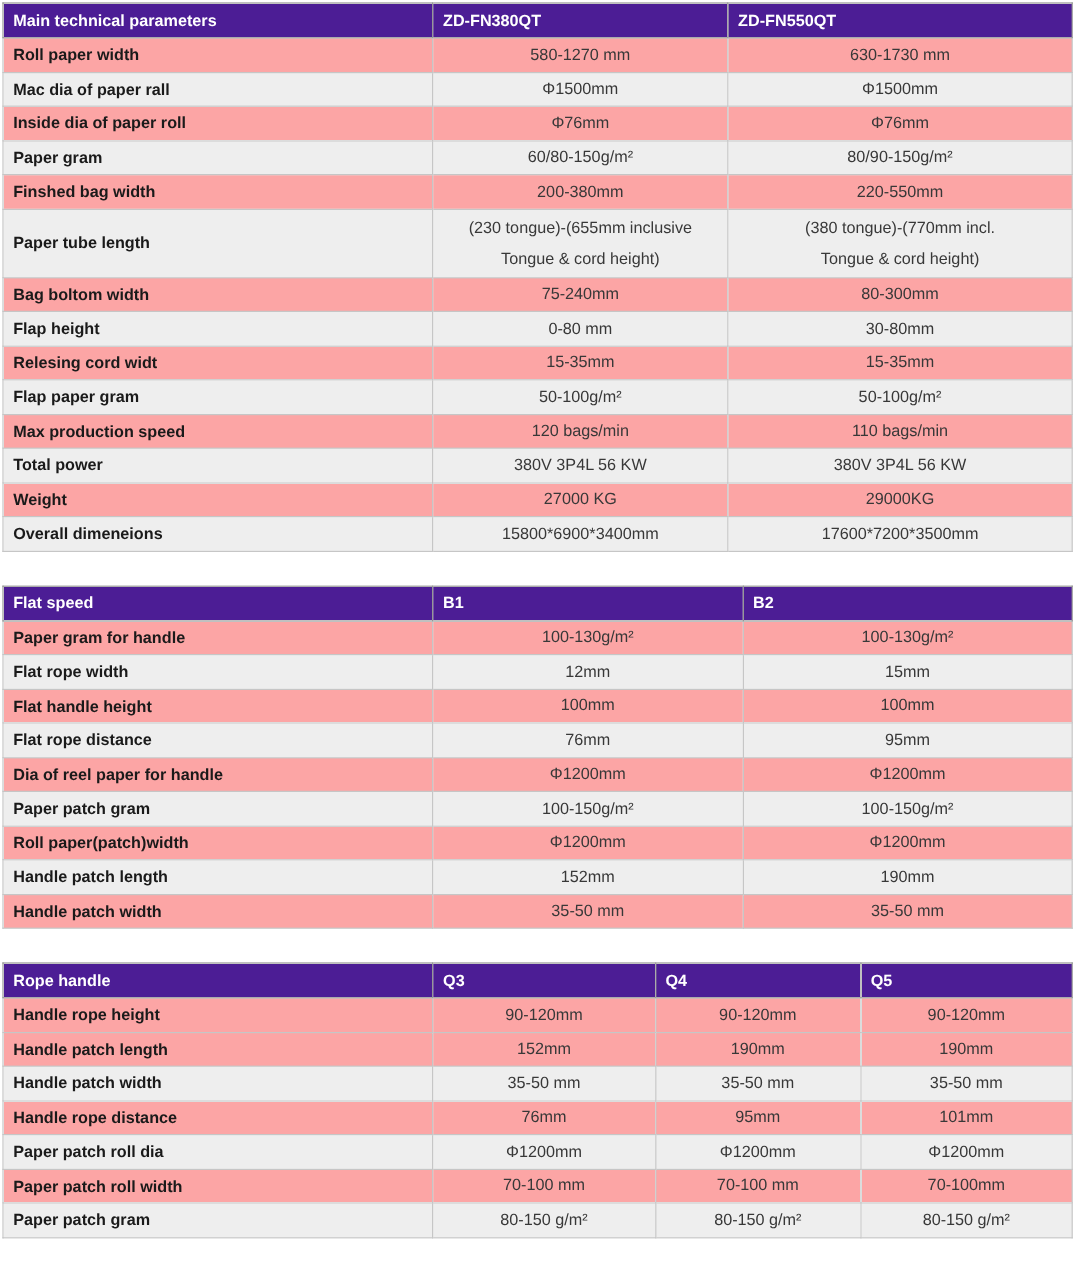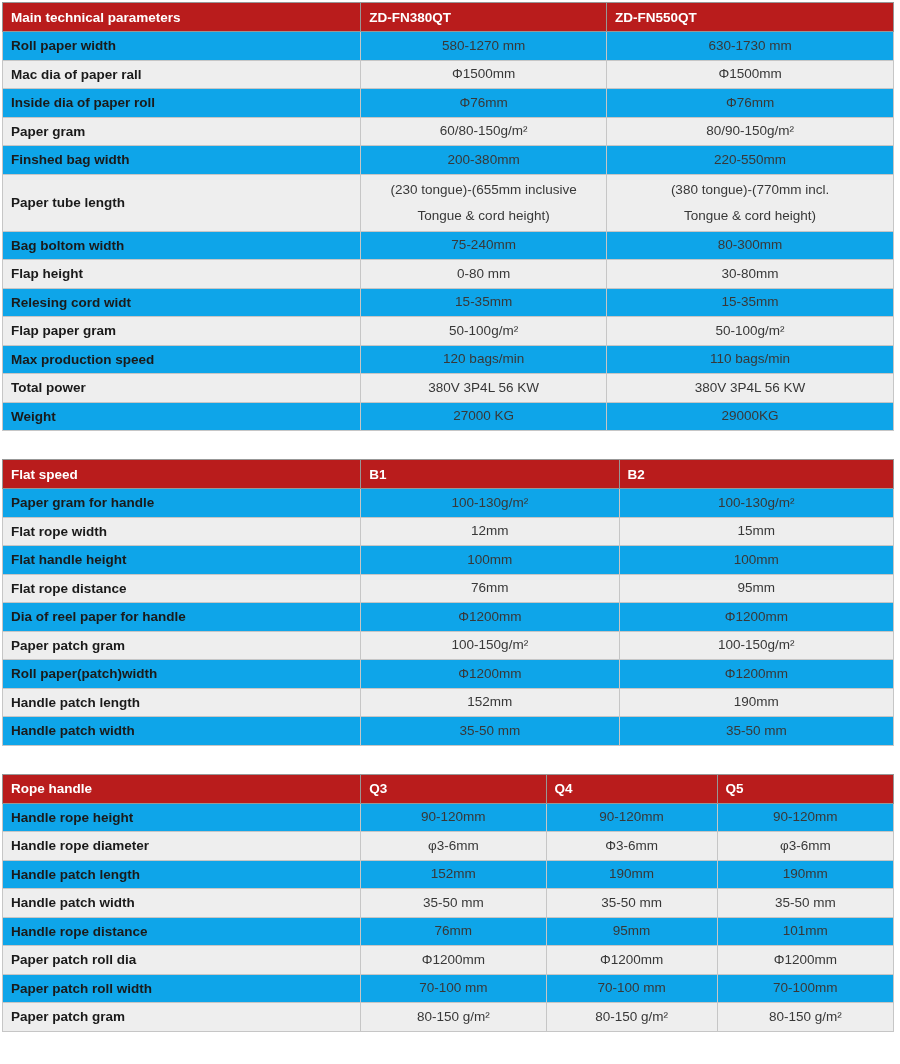--- a/index.html
+++ b/index.html
@@ -26,35 +26,35 @@
     border: 1px solid #c6c6c6;
     padding: 0 8px;
     box-sizing: border-box;
     overflow: hidden;
   }
   
   table.spec-table thead tr {
     height: 29px;
   }
   table.spec-table thead th {
-    background: #b91c1c;
+    background: #4c1d95;
     color: #ffffff;
     font-weight: bold;
     border-color: #979797;
   }
   table.spec-table thead th.title-cell {
     text-align: left;
   }
   table.spec-table thead th.model-cell {
     text-align: left;
   }
   
   table.spec-table tbody tr {
     height: 28.5px;
-    background: #0ea5e9;
+    background: #fca5a5;
   }
   table.spec-table tbody tr.alt {
     background: #eeeeee;
   }
   table.spec-table tbody tr.tall {
     height: 57px;
   }
   table.spec-table tbody th.label-cell {
     text-align: left;
     font-weight: bold;
@@ -145,20 +145,25 @@
         <tr class="alt">
           <th class="label-cell">Total power</th>
           <td class="value-cell">380V 3P4L 56 KW</td>
           <td class="value-cell">380V 3P4L 56 KW</td>
         </tr>
         <tr>
           <th class="label-cell">Weight</th>
           <td class="value-cell">27000 KG</td>
           <td class="value-cell">29000KG</td>
         </tr>
+        <tr class="alt">
+          <th class="label-cell">Overall dimeneions</th>
+          <td class="value-cell">15800*6900*3400mm</td>
+          <td class="value-cell">17600*7200*3500mm</td>
+        </tr>
       </tbody>
     </table>
     <table class="spec-table">
       <colgroup>
         <col style="width: 40.2%;">
         <col style="width: 29%;">
         <col style="width: 30.8%;">
       </colgroup>
       <thead>
         <tr>
@@ -230,26 +235,20 @@
           <th class="model-cell">Q5</th>
         </tr>
       </thead>
       <tbody>
         <tr>
           <th class="label-cell">Handle rope height</th>
           <td class="value-cell">90-120mm</td>
           <td class="value-cell">90-120mm</td>
           <td class="value-cell">90-120mm</td>
         </tr>
-        <tr class="alt">
-          <th class="label-cell">Handle rope diameter</th>
-          <td class="value-cell">φ3-6mm</td>
-          <td class="value-cell">Φ3-6mm</td>
-          <td class="value-cell">φ3-6mm</td>
-        </tr>
         <tr>
           <th class="label-cell">Handle patch length</th>
           <td class="value-cell">152mm</td>
           <td class="value-cell">190mm</td>
           <td class="value-cell">190mm</td>
         </tr>
         <tr class="alt">
           <th class="label-cell">Handle patch width</th>
           <td class="value-cell">35-50 mm</td>
           <td class="value-cell">35-50 mm</td>

